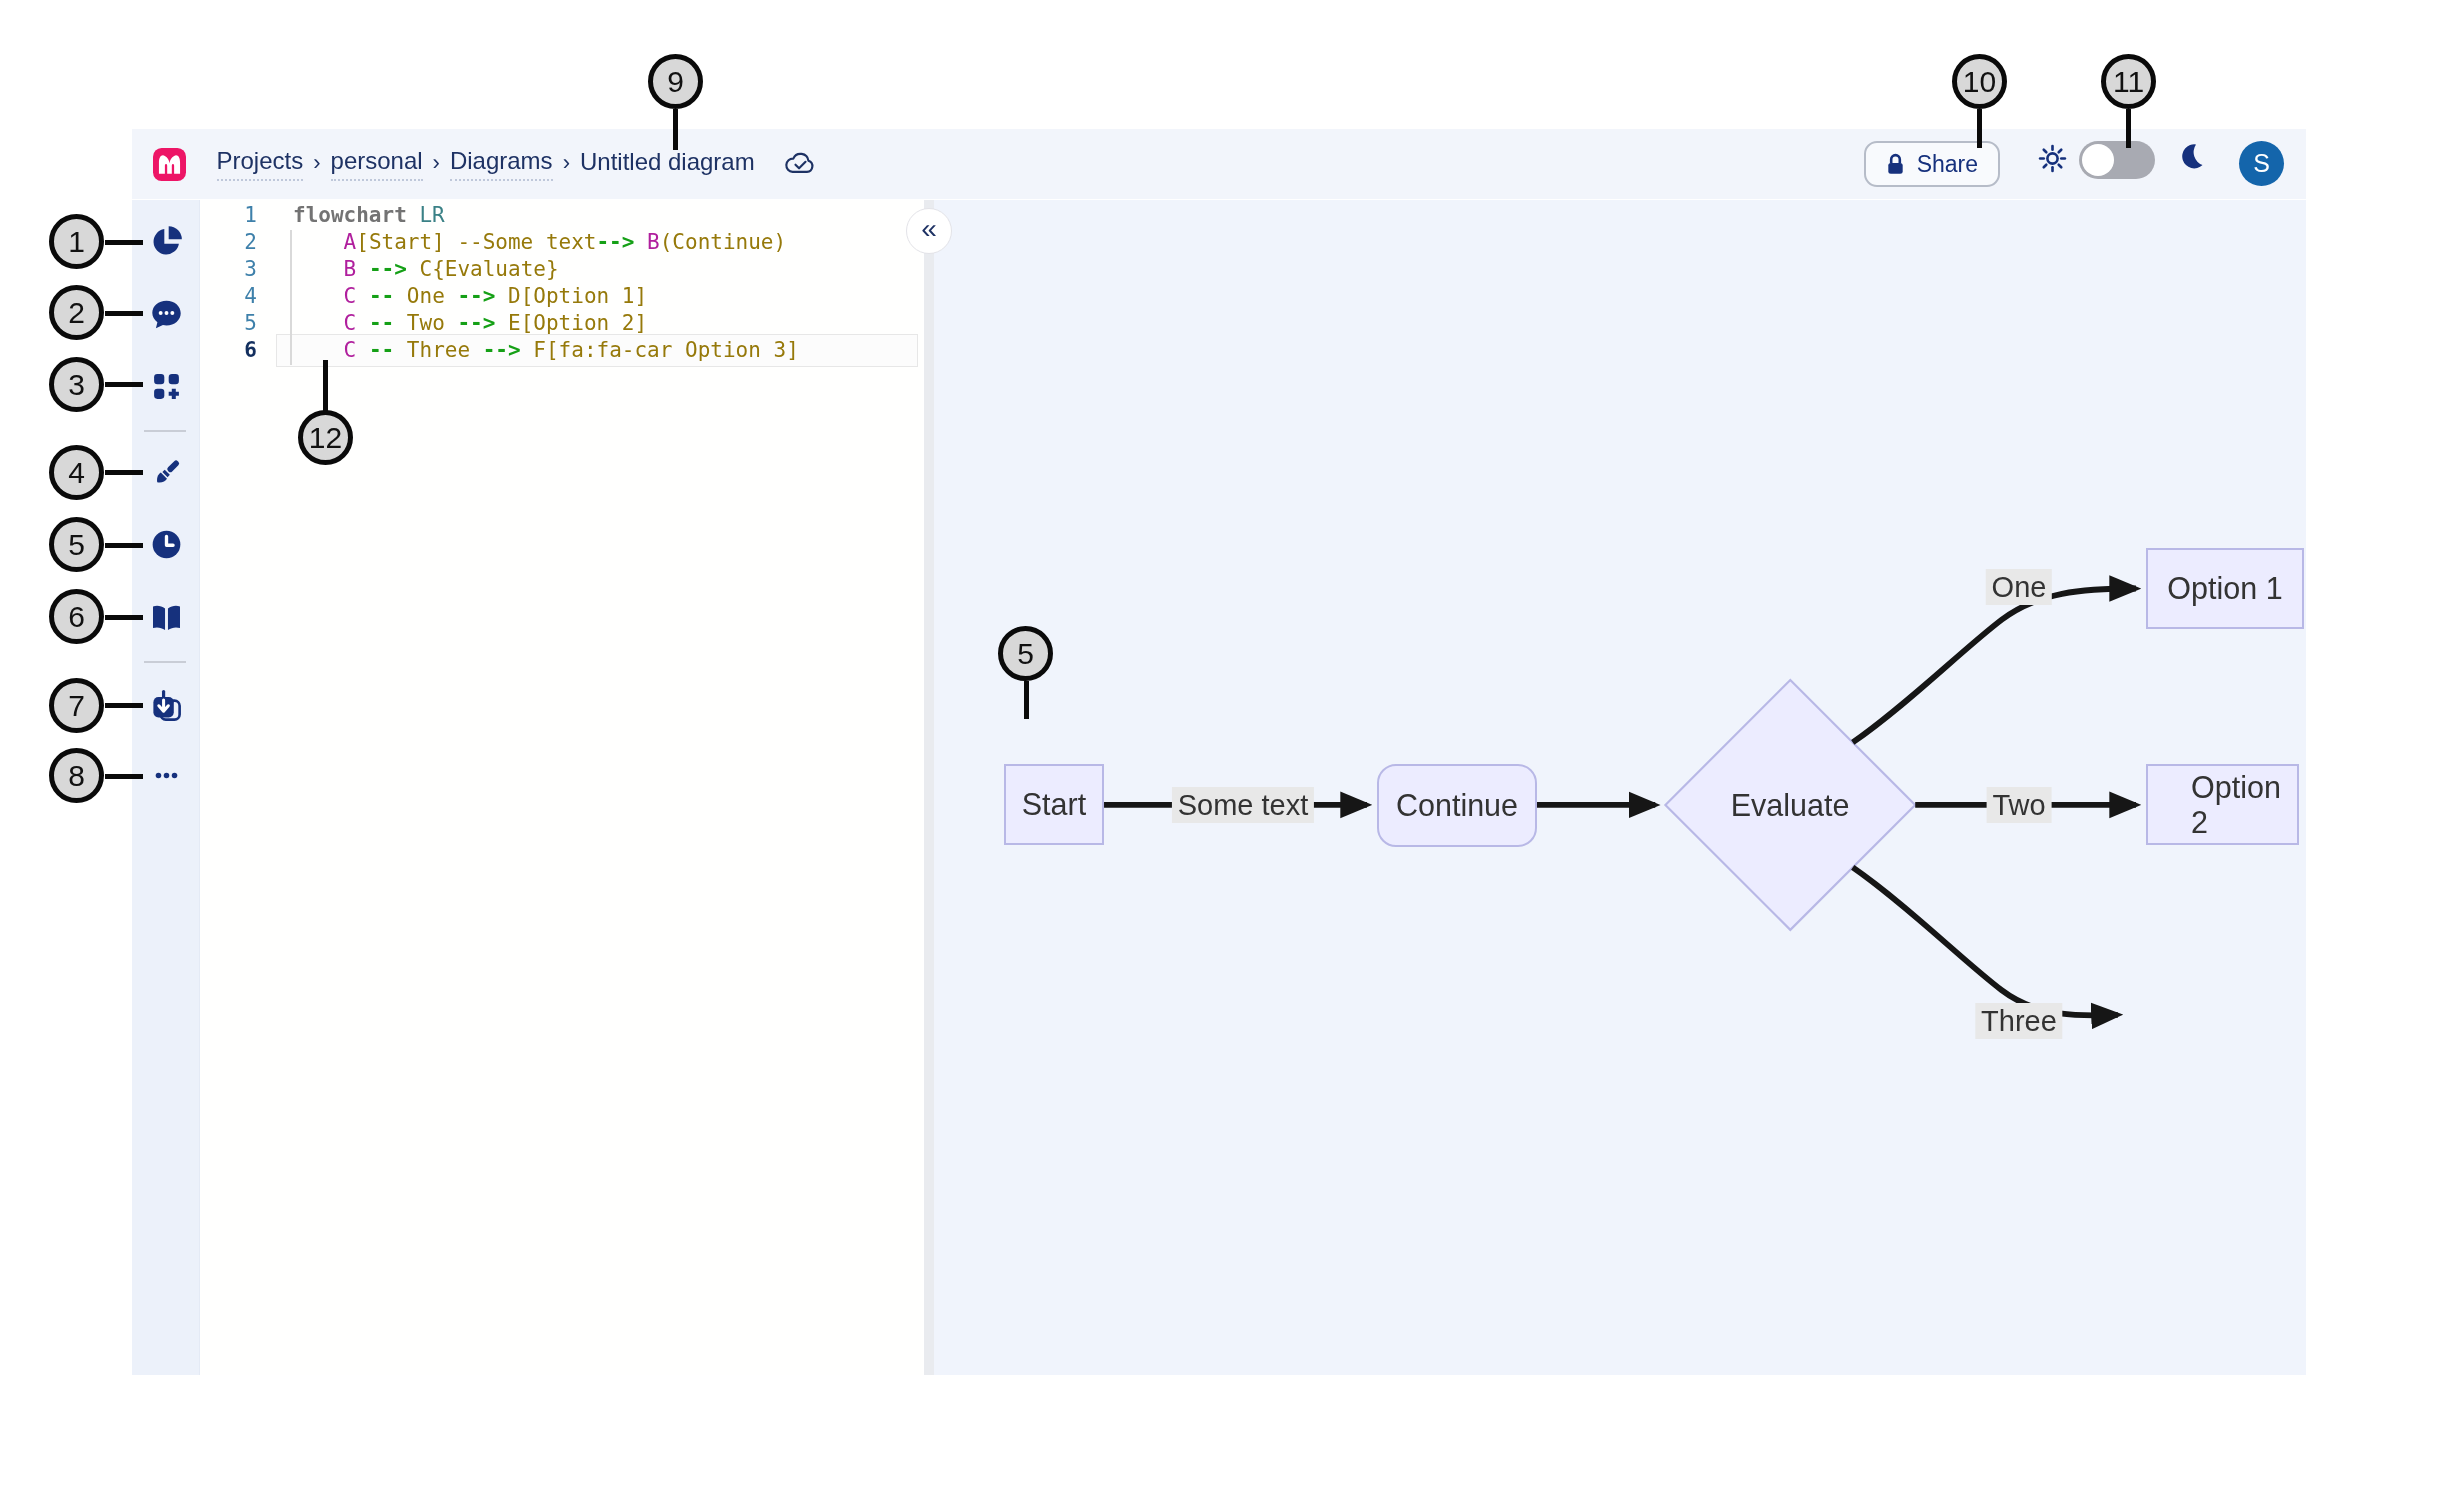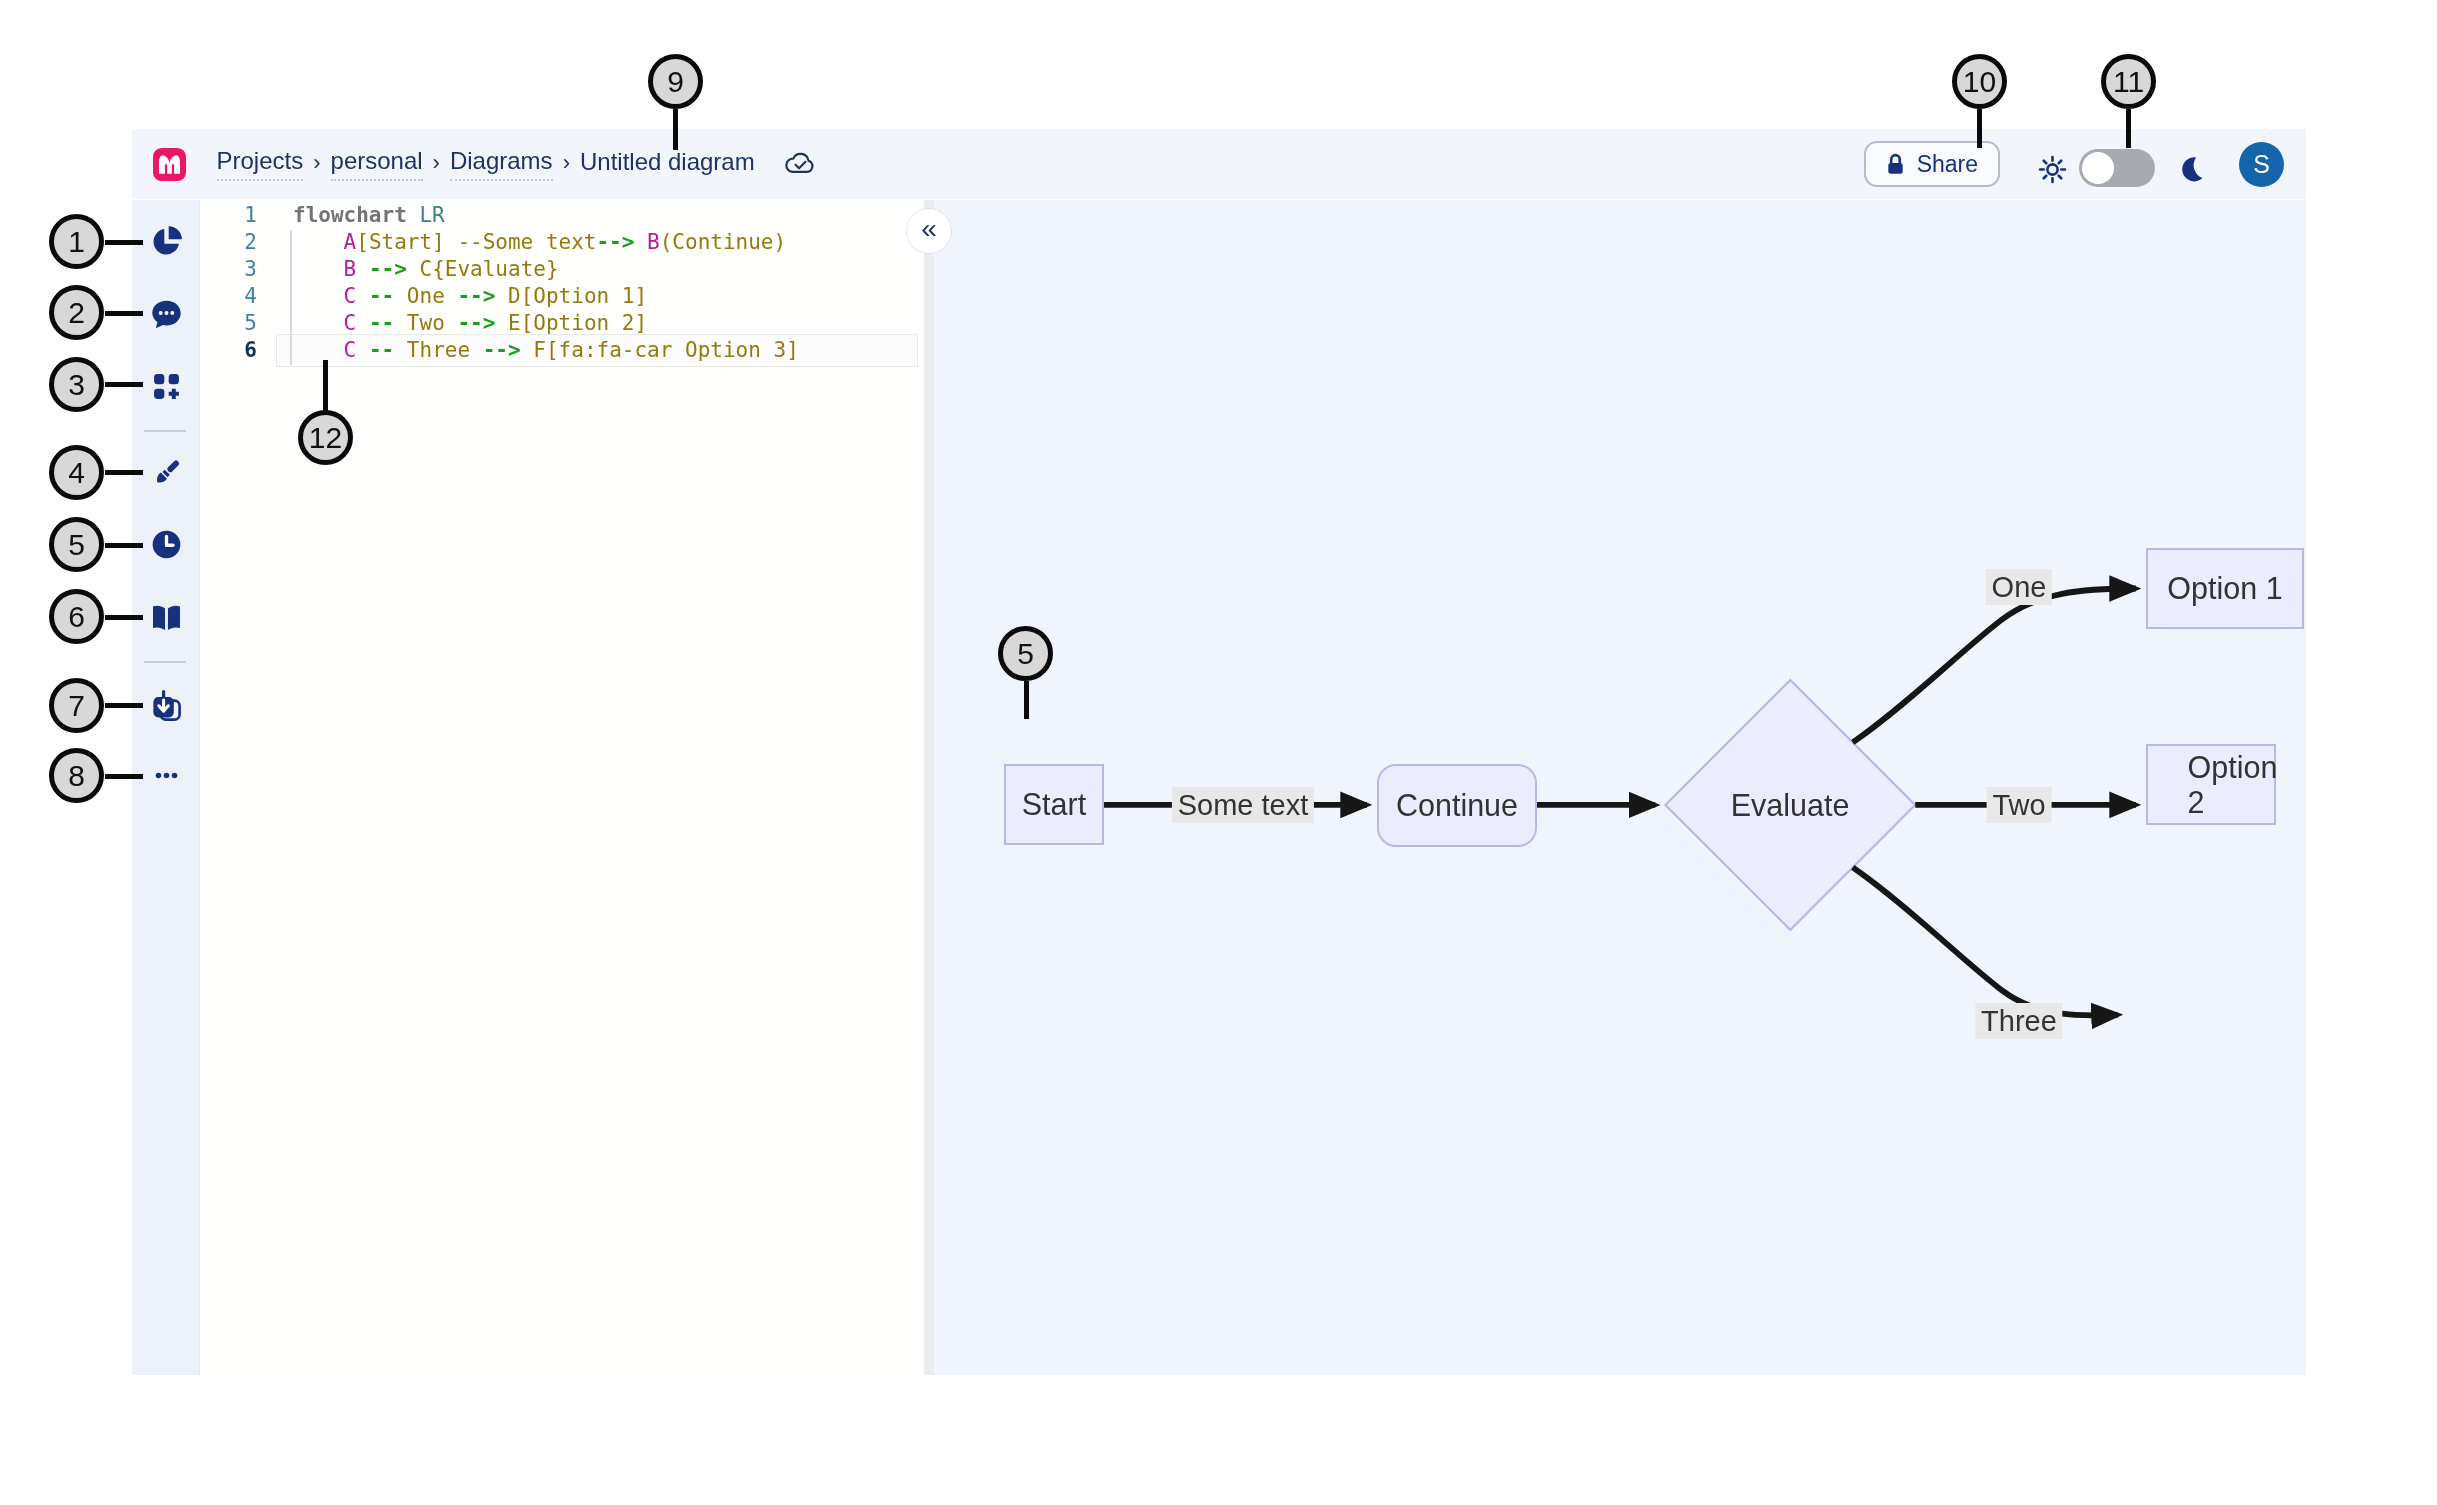--- a/index.html
+++ b/index.html
@@ -16,21 +16,21 @@
   .vdivider{ position:absolute; left:924px; top:200px; width:10.2px; height:1175px; background:#e9ebef; }
   .diagram-pane { position:absolute; left:934px; top:200px; width:1372px; height:1175px; background:#f0f4fc; }
 
   
   .logo { width:33px; height:33px; flex:0 0 auto; }
   .crumbs { display:flex; align-items:center; gap:10px; margin-left:30.5px; font-size:24px; color:#1e3264; }
   .crumb { text-decoration:none; color:#1e3264; border-bottom:2.2px dotted #bfc8da; padding-bottom:4.4px; cursor:pointer; }
   .crumb.current { border-bottom:none; }
   .crumb-sep { color:#1e3264; font-size:22px; padding-bottom:2.9px; }
   .cloud { margin-left:19px; }
-  .hright { margin-left:auto; display:flex; align-items:flex-end;padding-left:17px; }
+  .hright { margin-left:auto; display:flex; align-items:flex-start;padding-left:17px; }
   .share-btn { display:flex; align-items:center; gap:11.6px; height:46px; padding:0 20.3px;
                border:2.2px solid #b6bcc8; border-radius:13px; background:#f8fafd;
                color:#16317d; font-size:23px; cursor:pointer; }
   .sun { margin-left:35px; }
   .toggle { margin-left:8.7px; width:76px; height:38px; border-radius:19px; background:#a8aab2; position:relative; cursor:pointer; }
   .knob { position:absolute; left:2.9px; top:2.9px; width:32px; height:32px; border-radius:50%; background:#fff; }
   .moon { margin-left:19px; }
   .avatar { margin-left:32px; width:45px; height:45px; border-radius:50%; background:#1465ab;
             color:#fff; font-size:25px; display:flex; align-items:center; justify-content:center; cursor:pointer; }
 
@@ -255,21 +255,21 @@
     <div class="node" style="left:70px; top:564px; width:100px; height:81px;">
       <span>Start</span>
     </div>
     <div class="node round" style="left:443px; top:564px; width:160px; height:83px;">
       <span>Continue</span>
     </div>
     <div class="diamond-label">Evaluate</div>
     <div class="node" style="left:1212px; top:348px; width:158px; height:81px;">
       <span>Option 1</span>
     </div>
-    <div class="node" style="left:1212px; top:544px; width:130px; height:81px;padding-left:43px;">
+    <div class="node" style="left:1212px; top:564px; width:153px; height:81px;padding-left:43px;">
       <span>Option 2</span>
     </div>
   </div>
 
   <div class="cline h" style="left:105px; top:240px; width:38px;"></div>
   <div class="cline h" style="left:105px; top:311px; width:38px;"></div>
   <div class="cline h" style="left:105px; top:382px; width:38px;"></div>
   <div class="cline h" style="left:105px; top:470px; width:38px;"></div>
   <div class="cline h" style="left:105px; top:543px; width:38px;"></div>
   <div class="cline h" style="left:105px; top:615px; width:38px;"></div>

